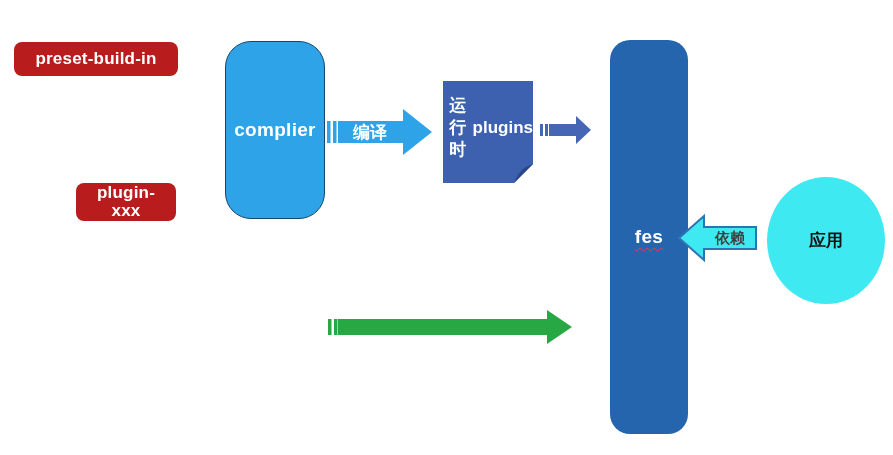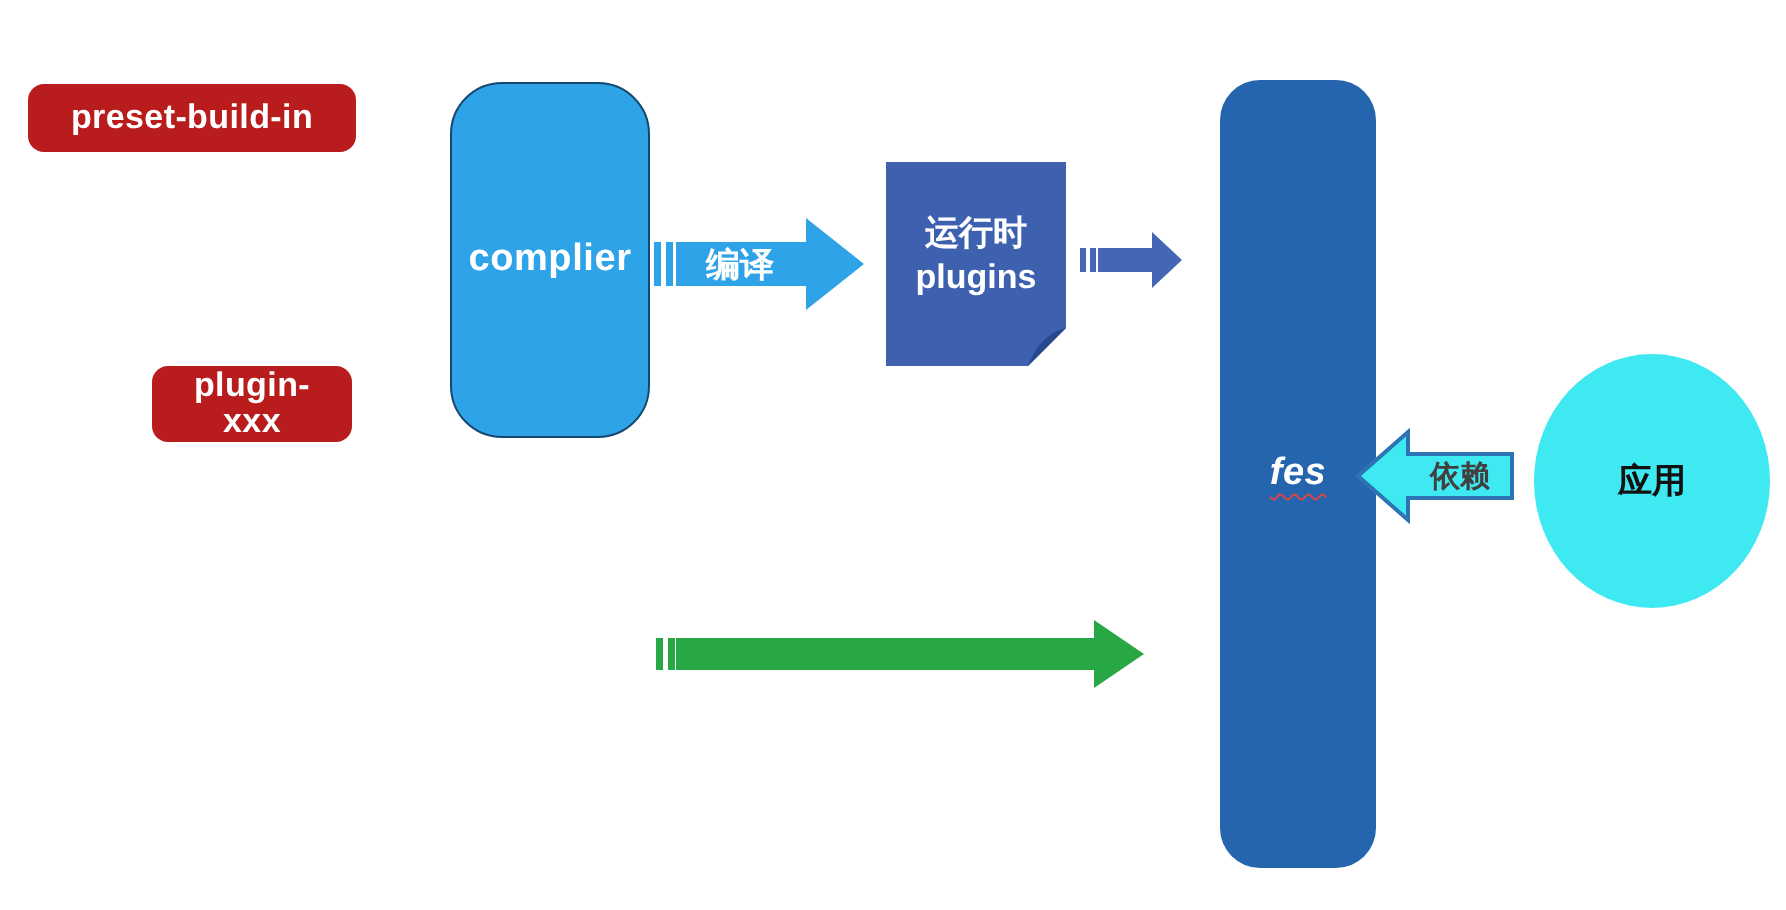--- a/index.html
+++ b/index.html
@@ -54,36 +54,35 @@
   }
   .runtime {
     left: 213px; top: 252px; width: 102px; height: 160px;
     background: #27A844;
     border-radius: 26px;
   }
   .fes {
     left: 598px; top: 40px; width: 78px; height: 394px;
     background: #2565AE;
     border-radius: 20px;
-    font-style: italic;
   }
   .fes-label {
     text-decoration-line: underline;
     text-decoration-style: wavy;
     text-decoration-color: #E04343;
     text-decoration-thickness: 1px;
     text-underline-offset: 4px;
   }
 
   
   .note { position: absolute; left: 443px; top: 81px; width: 90px; height: 102px; }
   .note svg { position: absolute; inset: 0; width: 100%; height: 100%; }
   .note-text {
     position: absolute; inset: 0;
-    display: flex; flex-direction: column;
+    display: flex; flex-direction: row;
     align-items: center; justify-content: center;
     padding-bottom: 8px;
     color: #ffffff; font-size: 17px; font-weight: 600; line-height: 1.3;
     text-align: center;
   }
 
   
   .arrow { position: absolute; }
   .arrow svg { position: absolute; inset: 0; width: 100%; height: 100%; }
   .compile-arrow { left: 327px; top: 108px; width: 105px; height: 48px; }

